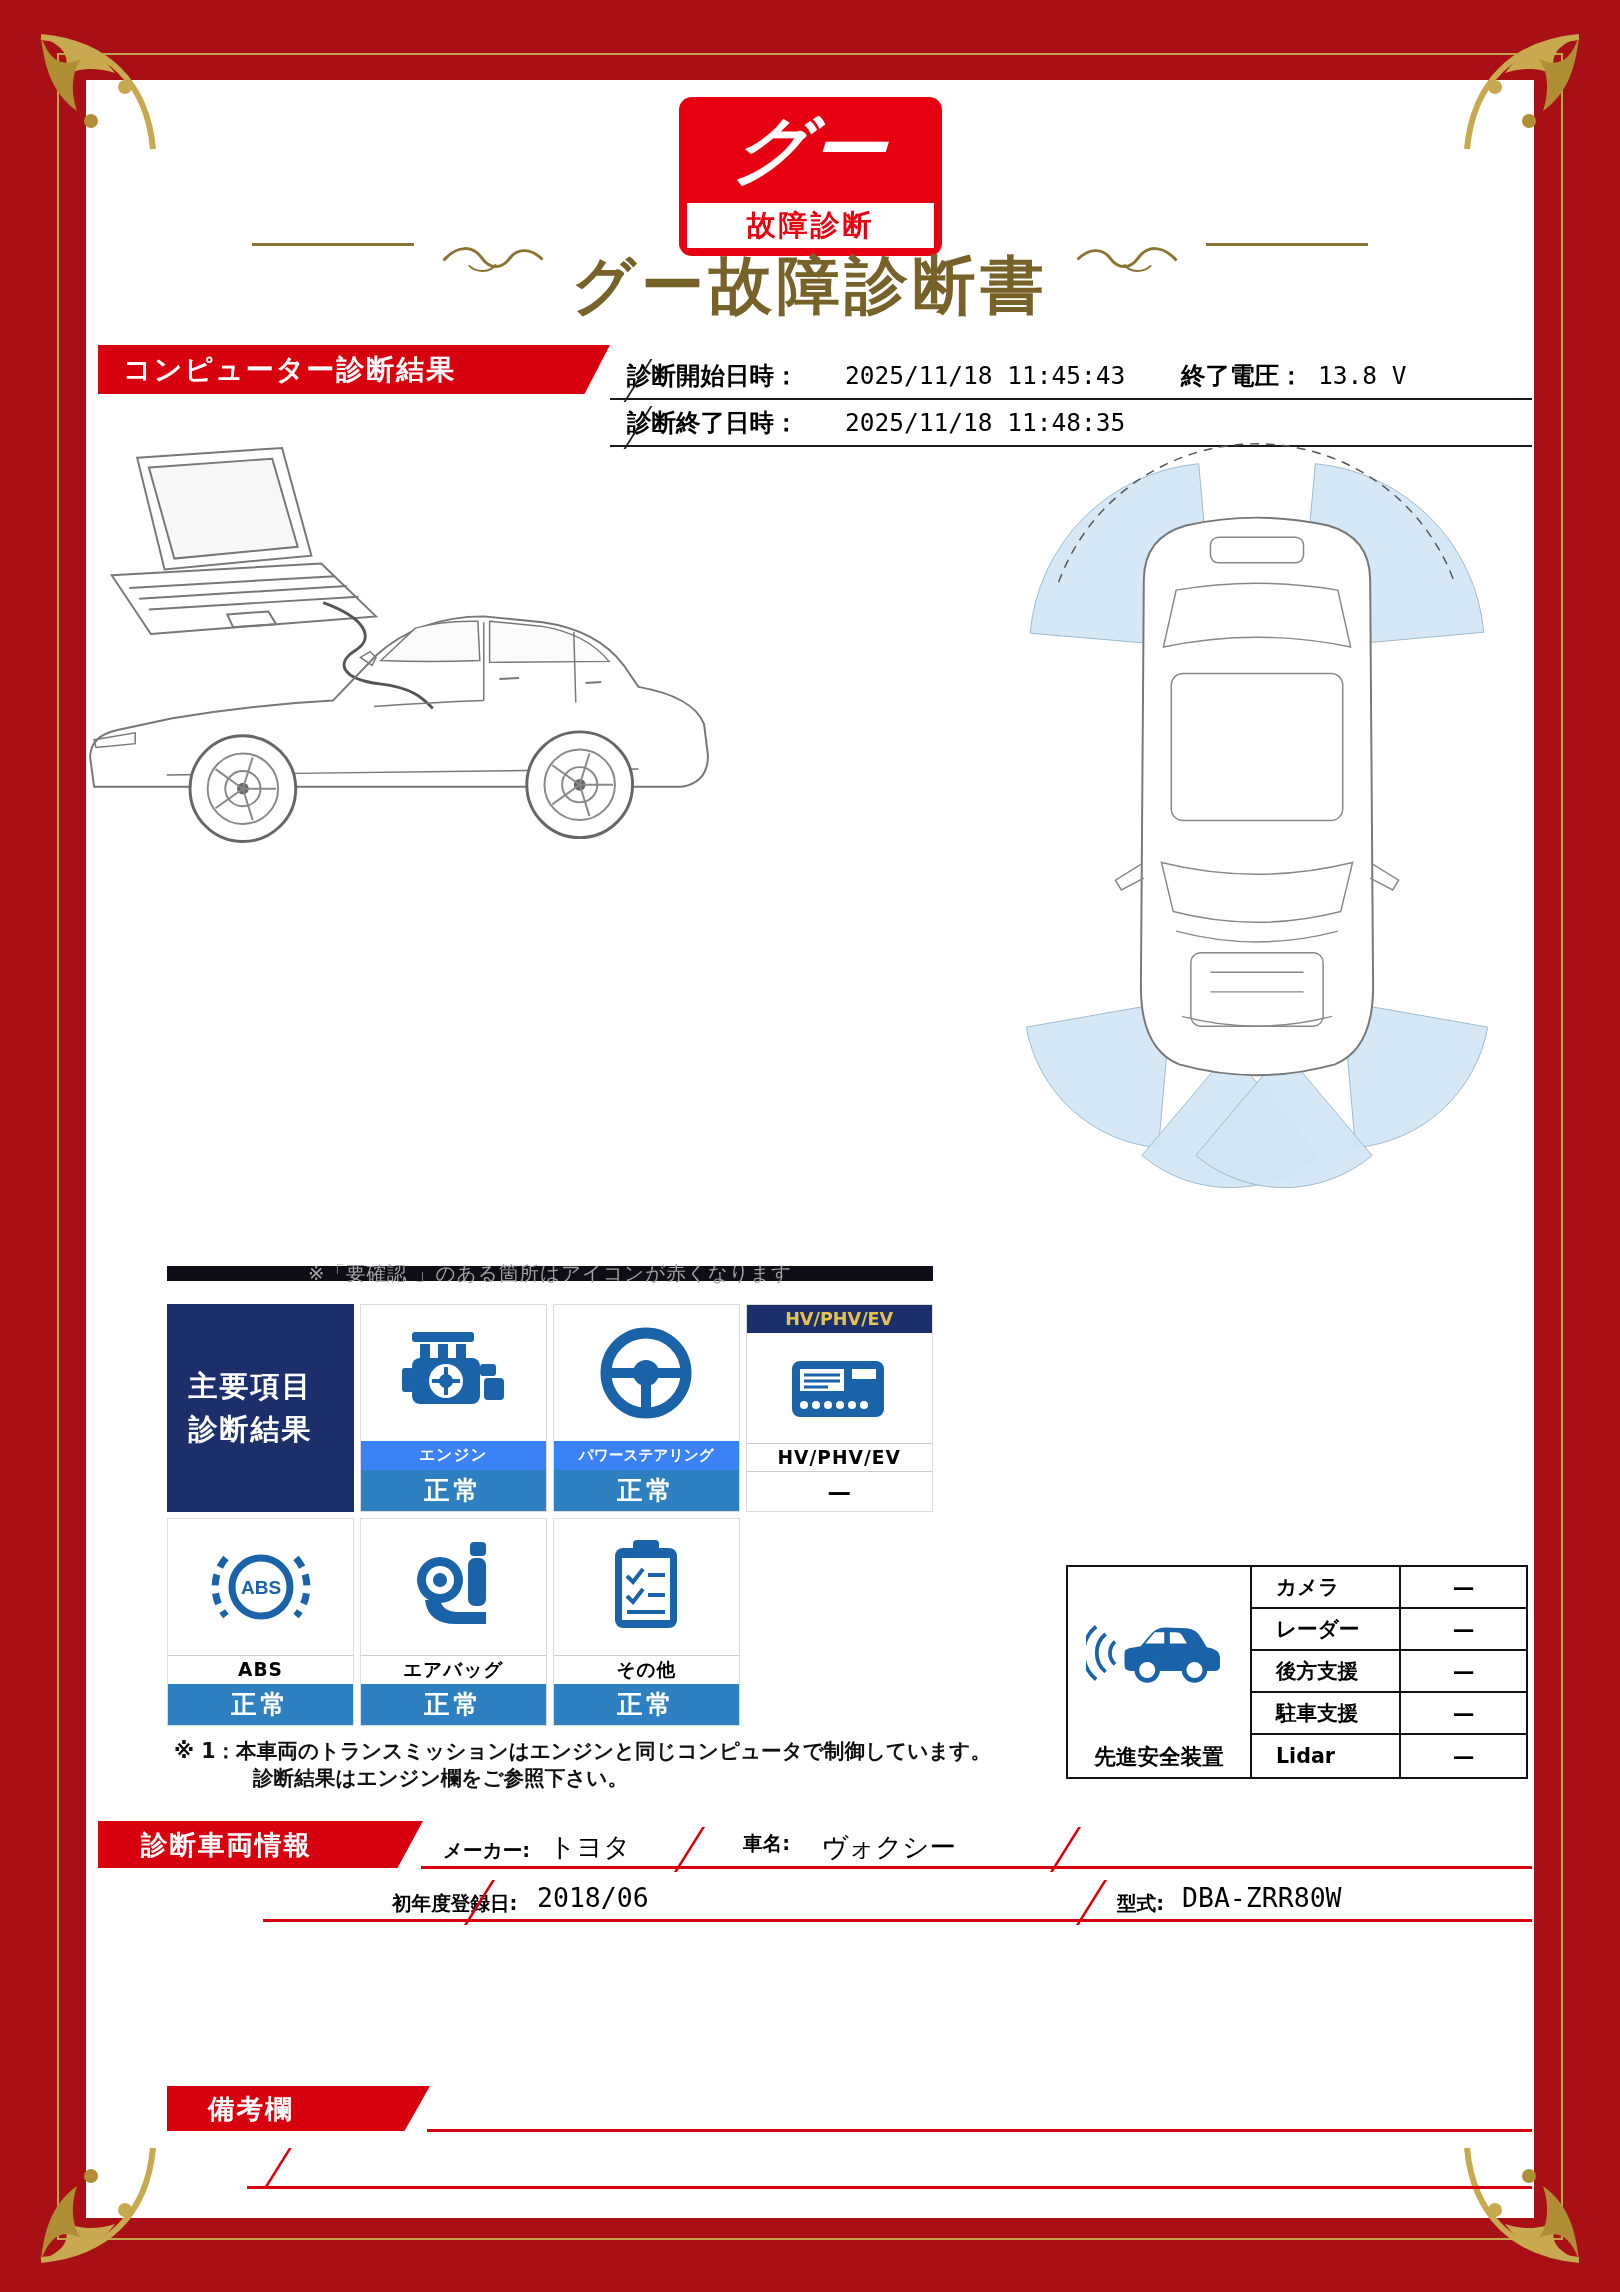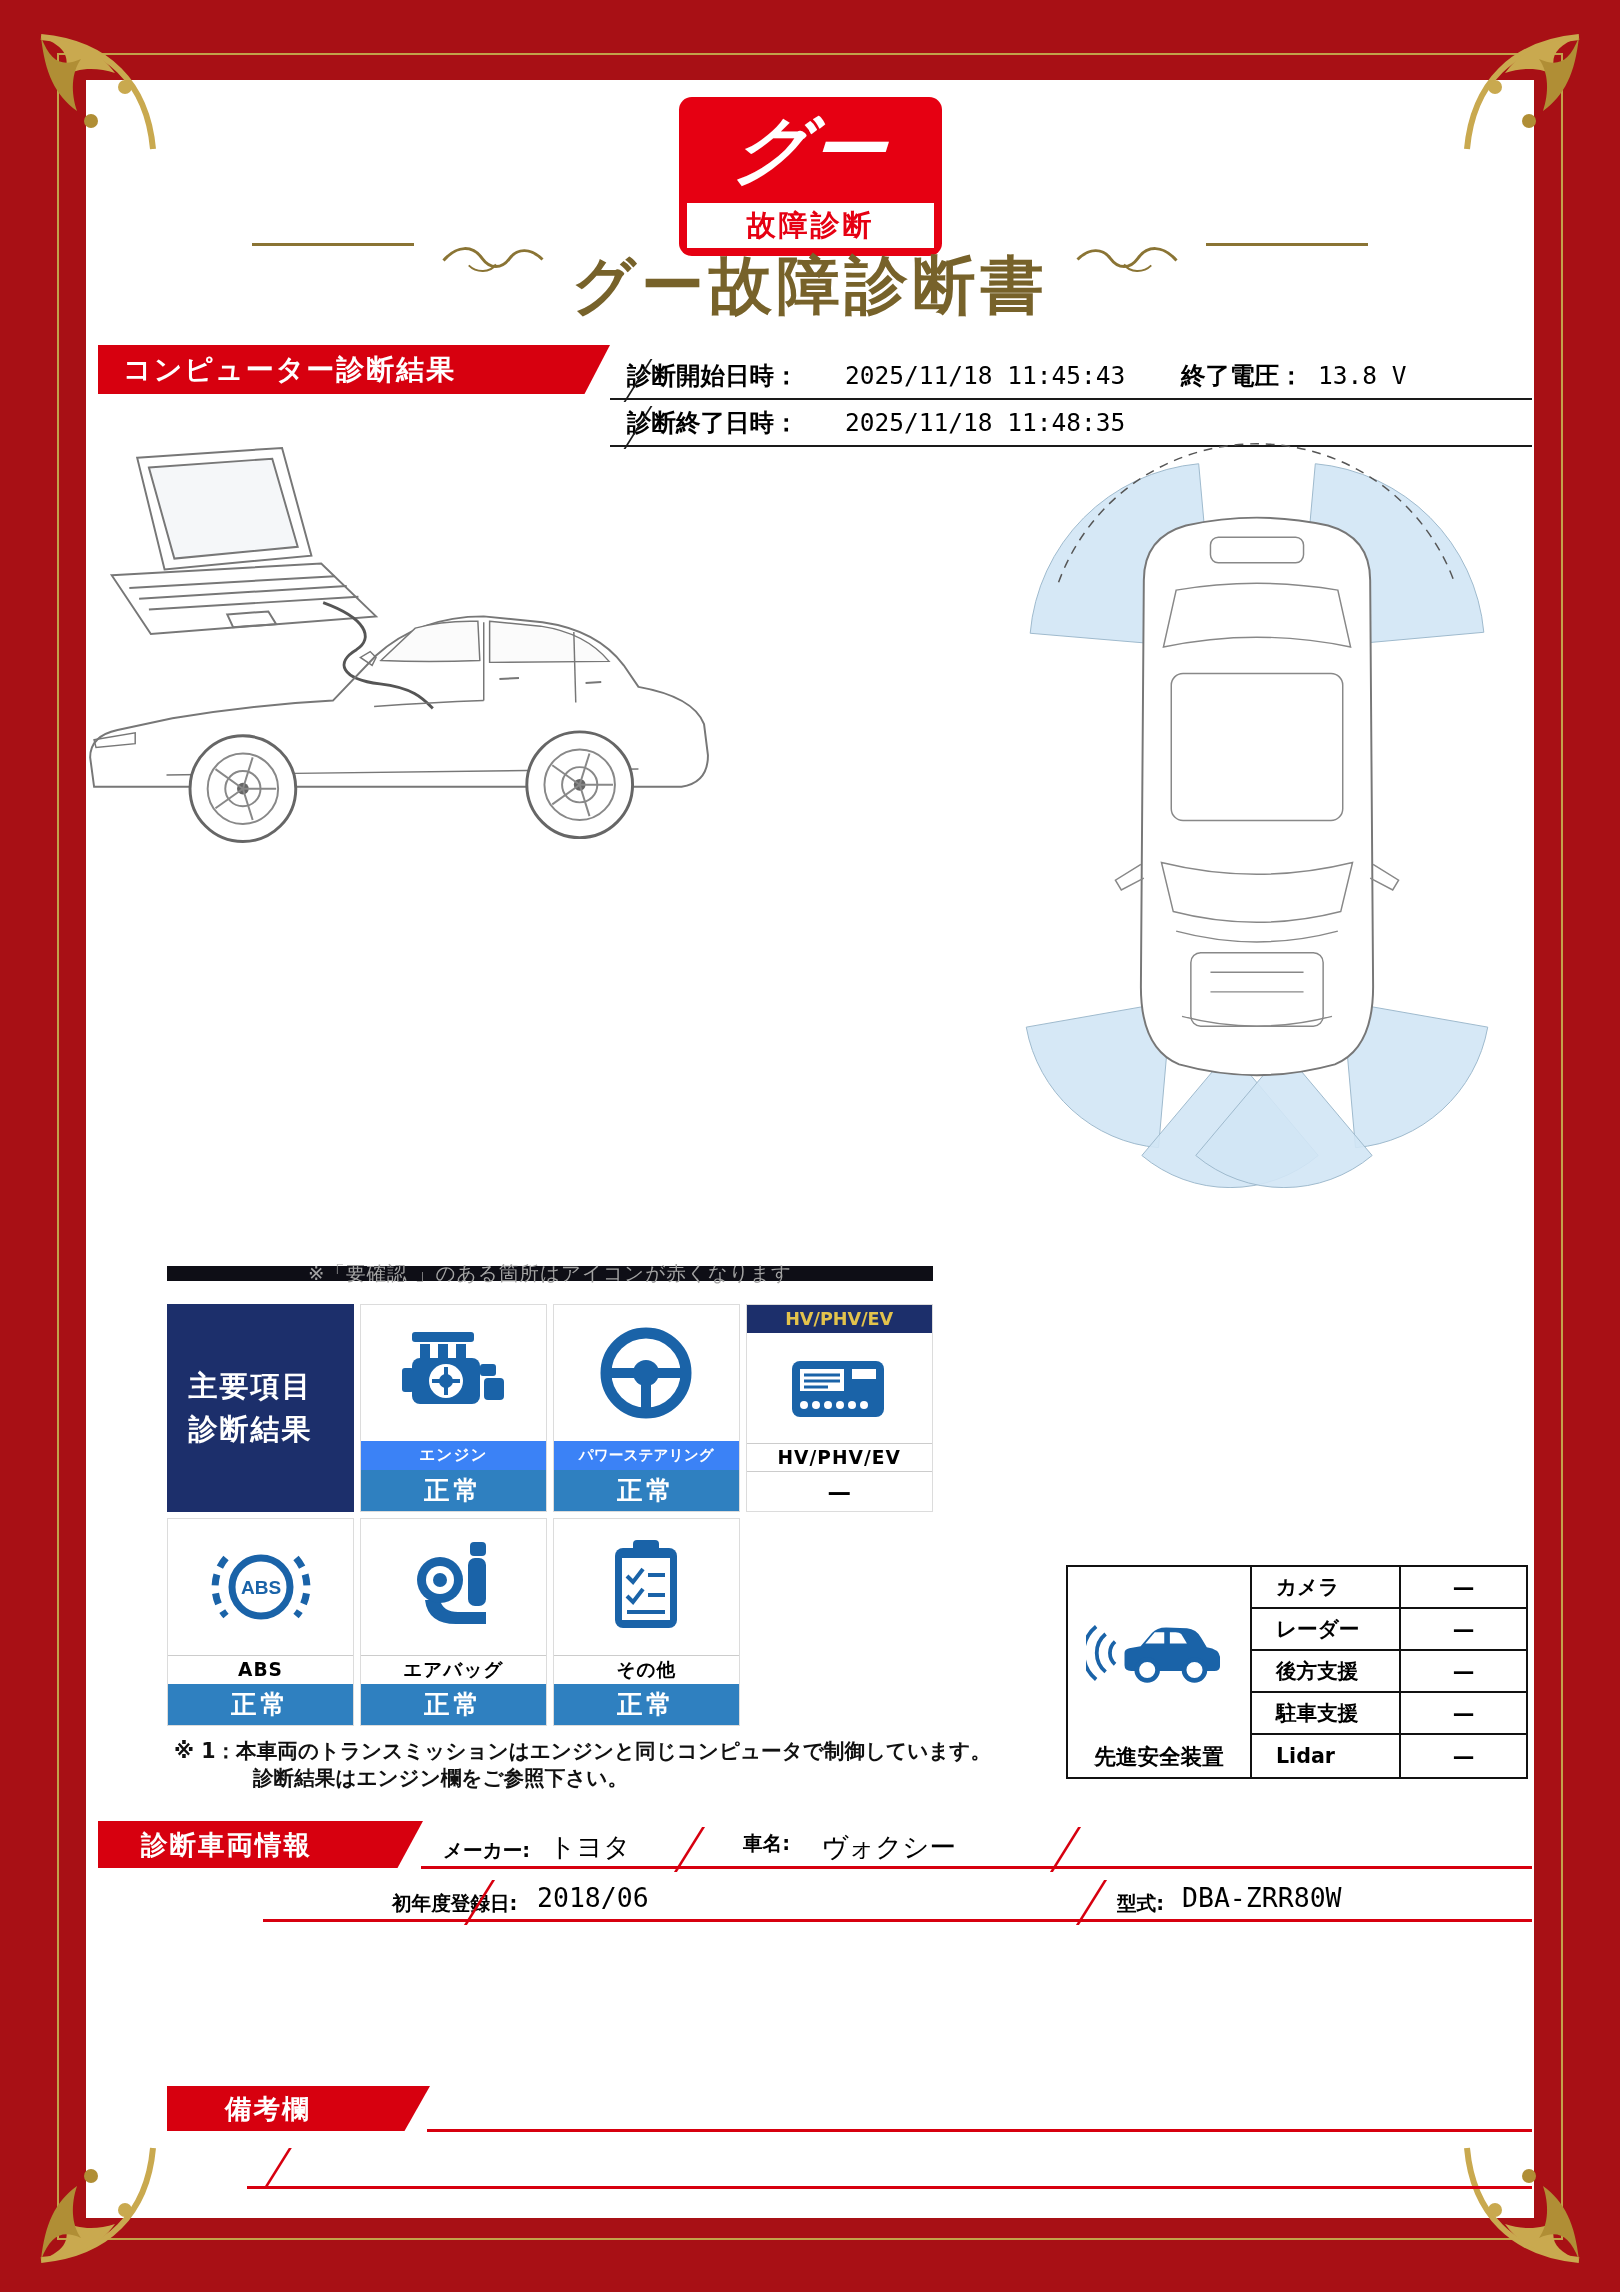--- a/index.html
+++ b/index.html
@@ -22,21 +22,21 @@
 
 .title-row{position:absolute;left:0;top:243px;width:1620px;display:flex;align-items:flex-start;justify-content:center;gap:25px}
 .title-line{width:162px;height:2.9px;background:#8a7434}
 .title-text{font-size:63px;font-weight:bold;color:#77622a;letter-spacing:4.9px}
 .flourish{width:108px;height:33px}
 
 
 .banner{position:absolute;background:#d7000f;color:#fff;font-weight:bold;display:flex;align-items:center}
 .banner.computer{left:98px;top:345px;width:512px;height:49px;font-size:28px;padding-left:25px;letter-spacing:2px;clip-path:polygon(0 0,100% 0,calc(100% - 25.5px) 100%,0 100%)}
 .banner.vehicle{left:98px;top:1821px;width:325px;height:47px;font-size:26.5px;padding-left:43px;letter-spacing:2px;clip-path:polygon(0 0,100% 0,calc(100% - 25.5px) 100%,0 100%)}
-.banner.remarks{left:167px;top:2086px;width:263px;height:45px;font-size:26.5px;padding-left:58px;letter-spacing:2px;clip-path:polygon(0 0,100% 0,calc(100% - 25.5px) 100%,0 100%)}
+.banner.remarks{left:167px;top:2086px;width:263px;height:45px;font-size:26.5px;padding-left:41px;letter-spacing:2px;clip-path:polygon(0 0,100% 0,calc(100% - 25.5px) 100%,0 100%)}
 
 
 .diag-label{position:absolute;font-weight:bold;font-size:24.5px;color:#000;white-space:nowrap}
 .diag-value{position:absolute;font-size:24.5px;color:#000;font-family:"DejaVu Sans Mono","Liberation Mono",monospace;white-space:nowrap}
 .hline{position:absolute;height:2px;background:#1a1a1a}
 .slash{position:absolute;width:2px;background:#1a1a1a;transform:skewX(-32deg)}
 .rline{position:absolute;height:2.9px;background:#d7000f}
 .rslash{position:absolute;width:2.9px;background:#d7000f;transform:skewX(-32deg)}
 
 

